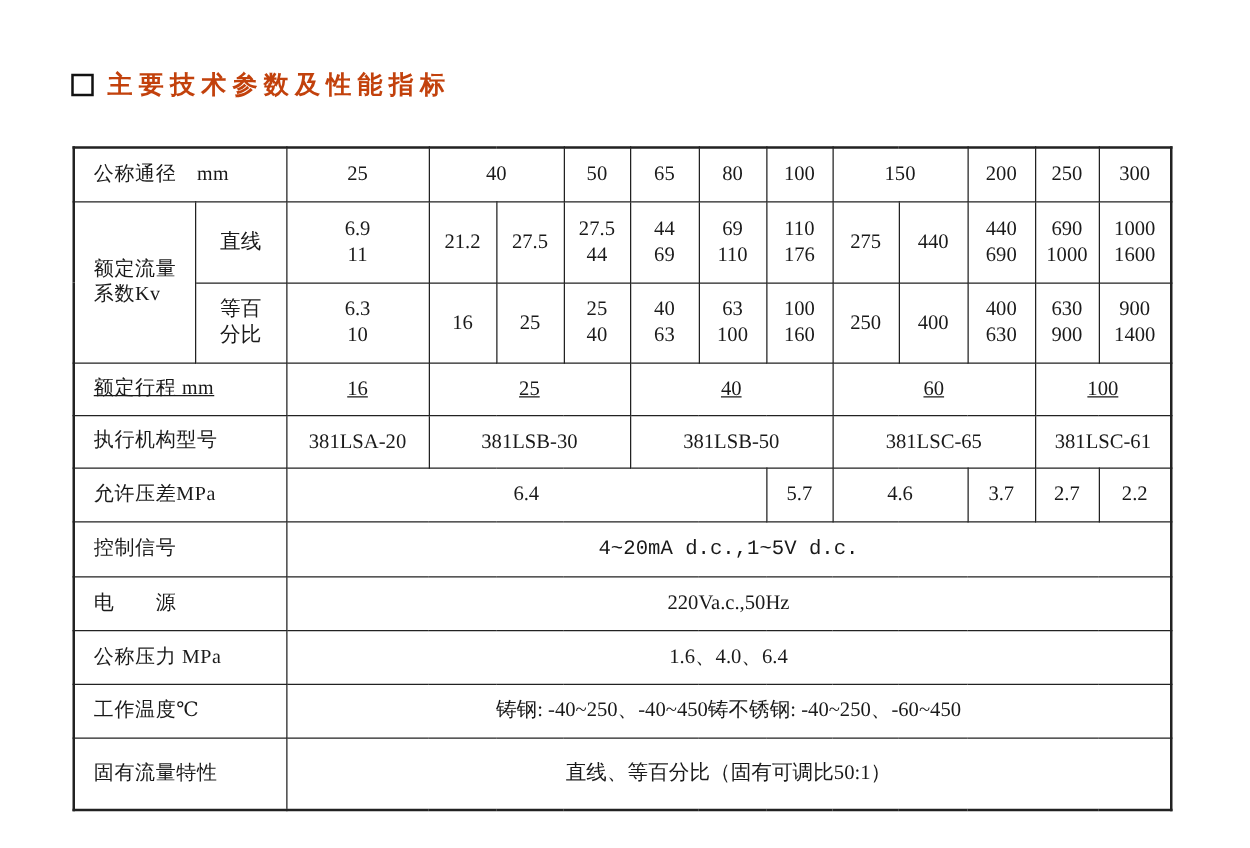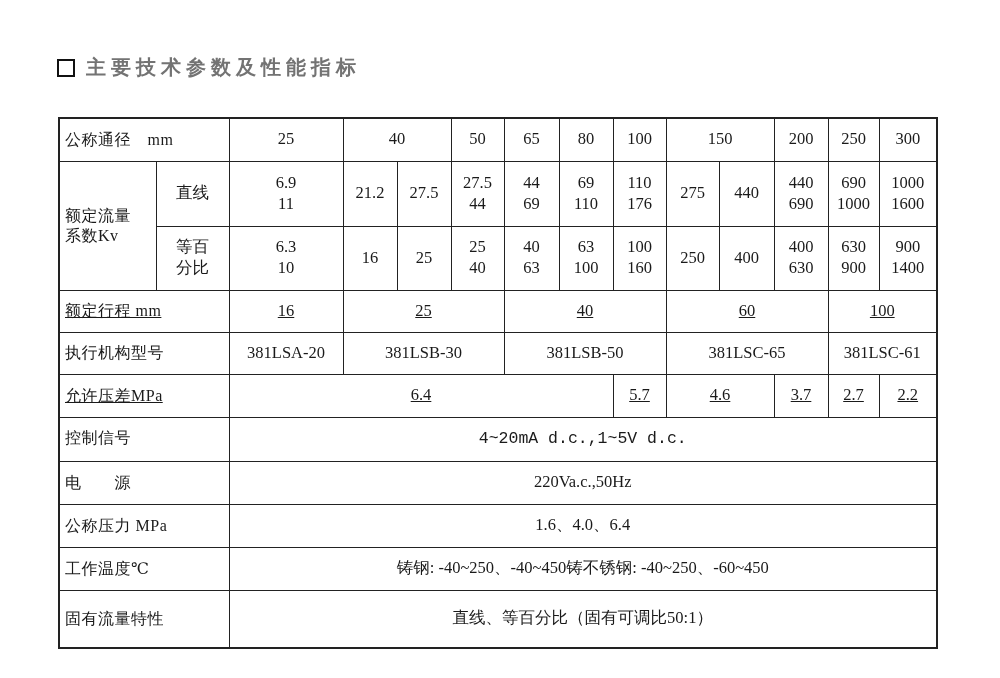--- a/index.html
+++ b/index.html
@@ -16,21 +16,21 @@
     overflow: hidden;
   }
   .page-title {
     position: absolute;
     left: 57px;
     top: 54px;
     font-family: "Liberation Sans", "DejaVu Sans", sans-serif;
     font-size: 20px;
     font-weight: 700;
     letter-spacing: 5px;
-    color: #737373;
+    color: #c2410c;
     display: flex;
     align-items: center;
   }
   .title-square {
     display: inline-block;
     width: 14px;
     height: 14px;
     border: 2px solid #111;
     margin-right: 11px;
     flex: none;
@@ -50,21 +50,21 @@
     text-align: center;
     vertical-align: middle;
     padding: 1px 2px;
     white-space: pre-line;
     line-height: 1.25;
     font-size: 16.5px;
     overflow: hidden;
   }
   table.spec td.label {
     text-align: left;
-    padding-left: 5px;
+    padding-left: 15px;
     font-size: 16px;
     letter-spacing: 0.5px;
   }
 </style>
 </head>
 <body>
 
 <div class="page-title">
   <span class="title-square"></span>
   <span>主要技术参数及性能指标</span>
@@ -159,21 +159,21 @@
         <td colspan="2">100</td>
       </tr>
       <tr style="height: 42px; margin-top: 24px;">
         <td colspan="2" class="label">执行机构型号</td>
         <td>381LSA-20</td>
         <td colspan="3">381LSB-30</td>
         <td colspan="3">381LSB-50</td>
         <td colspan="3">381LSC-65</td>
         <td colspan="2">381LSC-61</td>
       </tr>
-      <tr style="height: 43px; text-decoration: underline;">
+      <tr style="height: 43px;">
         <td colspan="2" class="label">允许压差MPa</td>
         <td colspan="6">6.4</td>
         <td>5.7</td>
         <td colspan="2">4.6</td>
         <td>3.7</td>
         <td>2.7</td>
         <td>2.2</td>
       </tr>
       <tr style="height: 44px; font-family: Liberation Mono, monospace;">
         <td colspan="2" class="label">控制信号</td>

